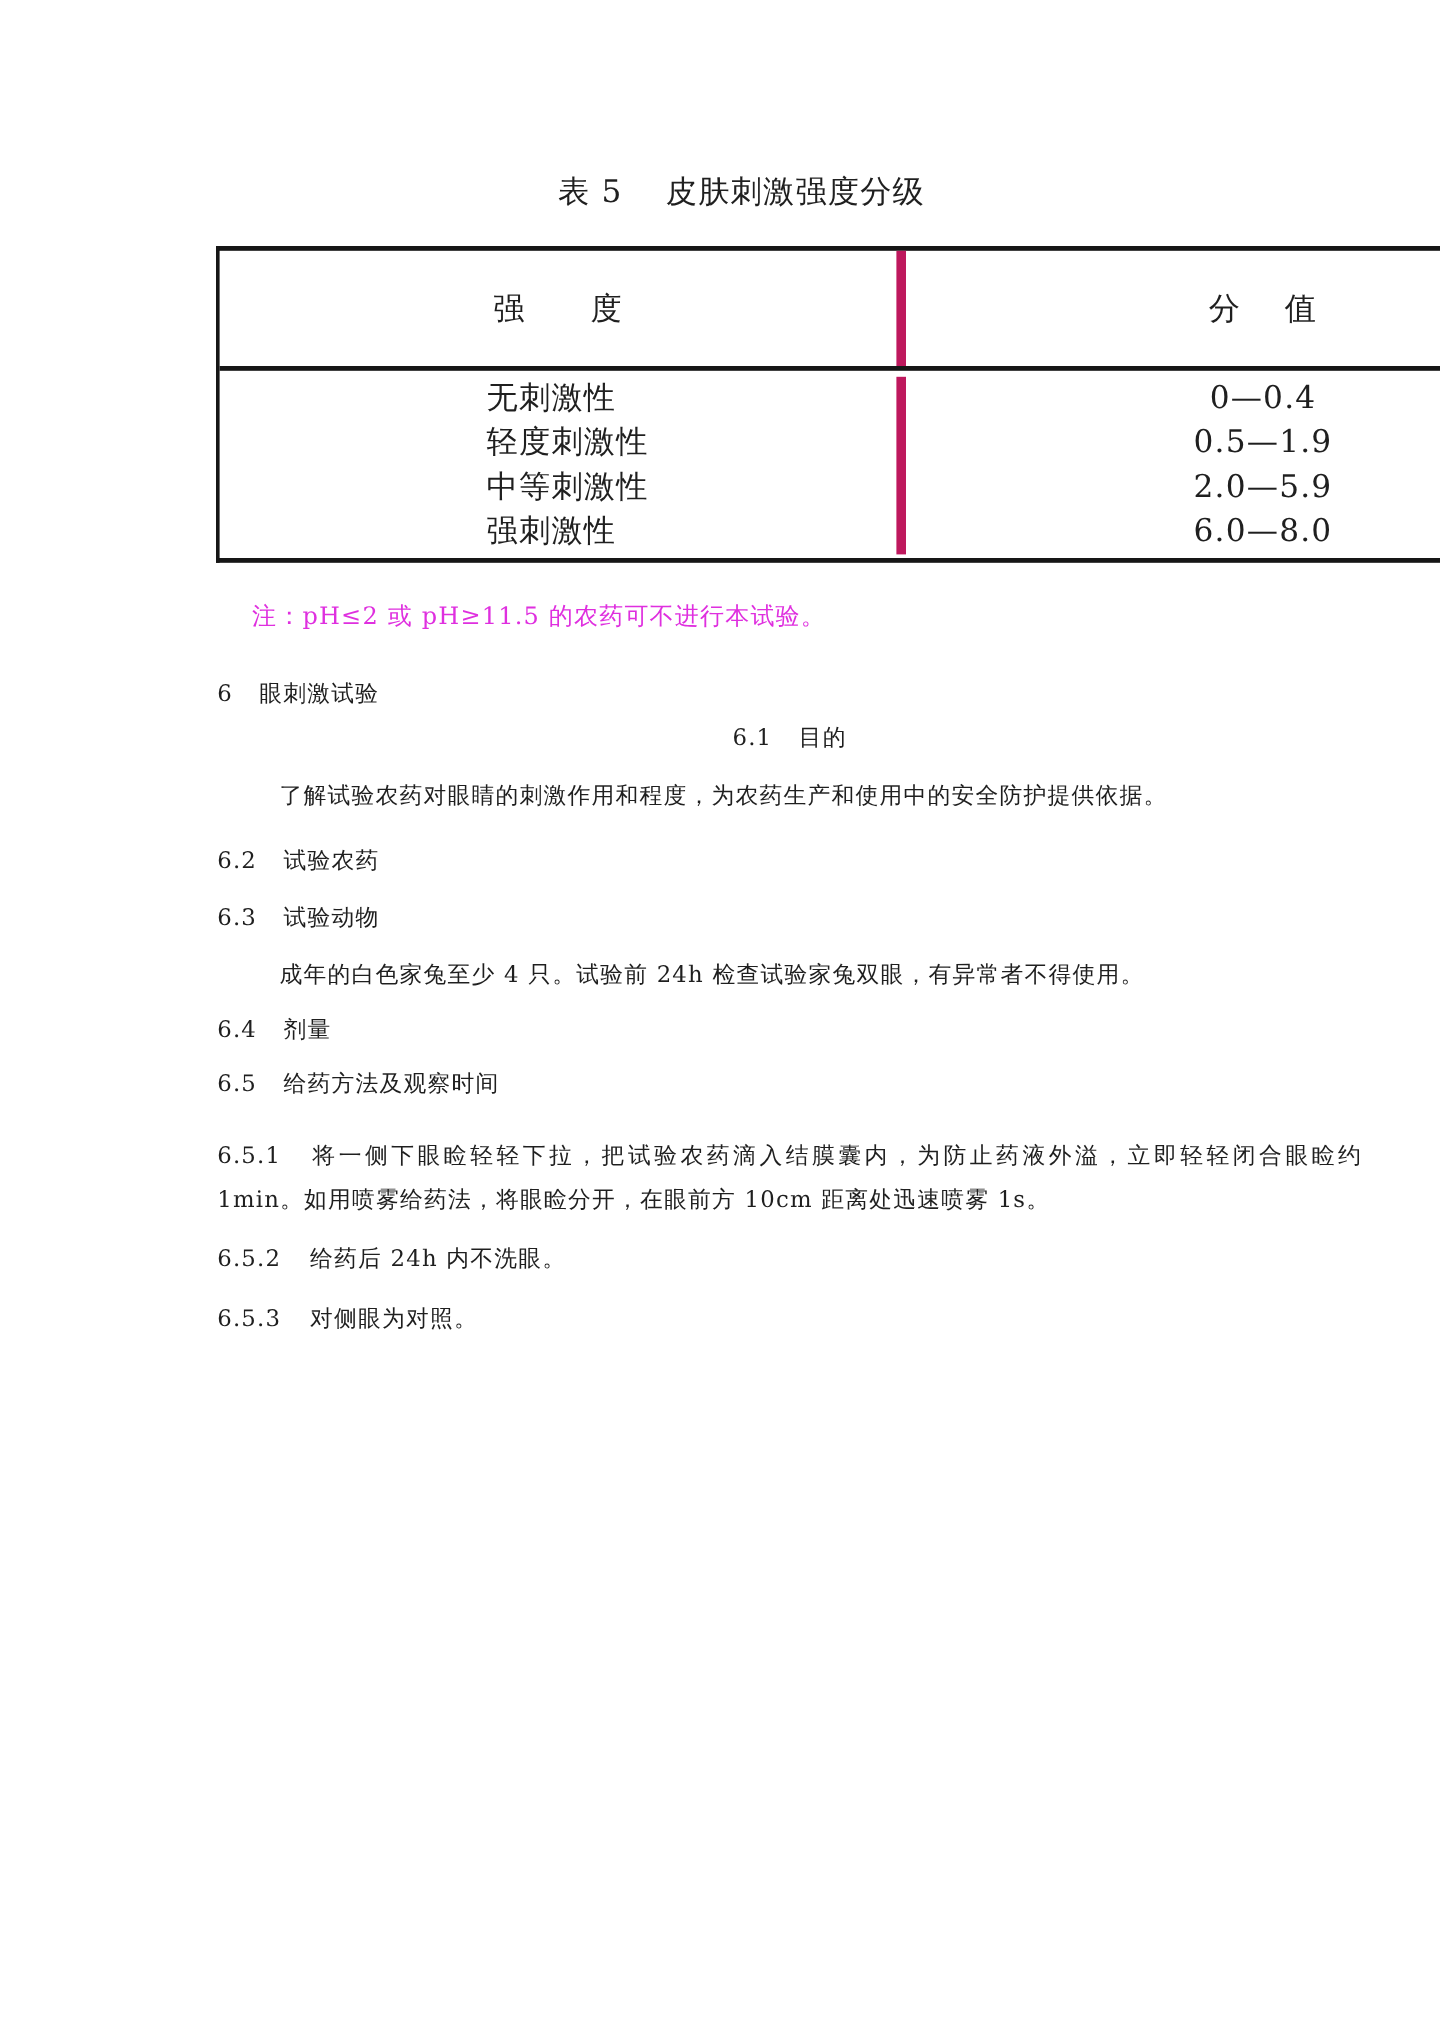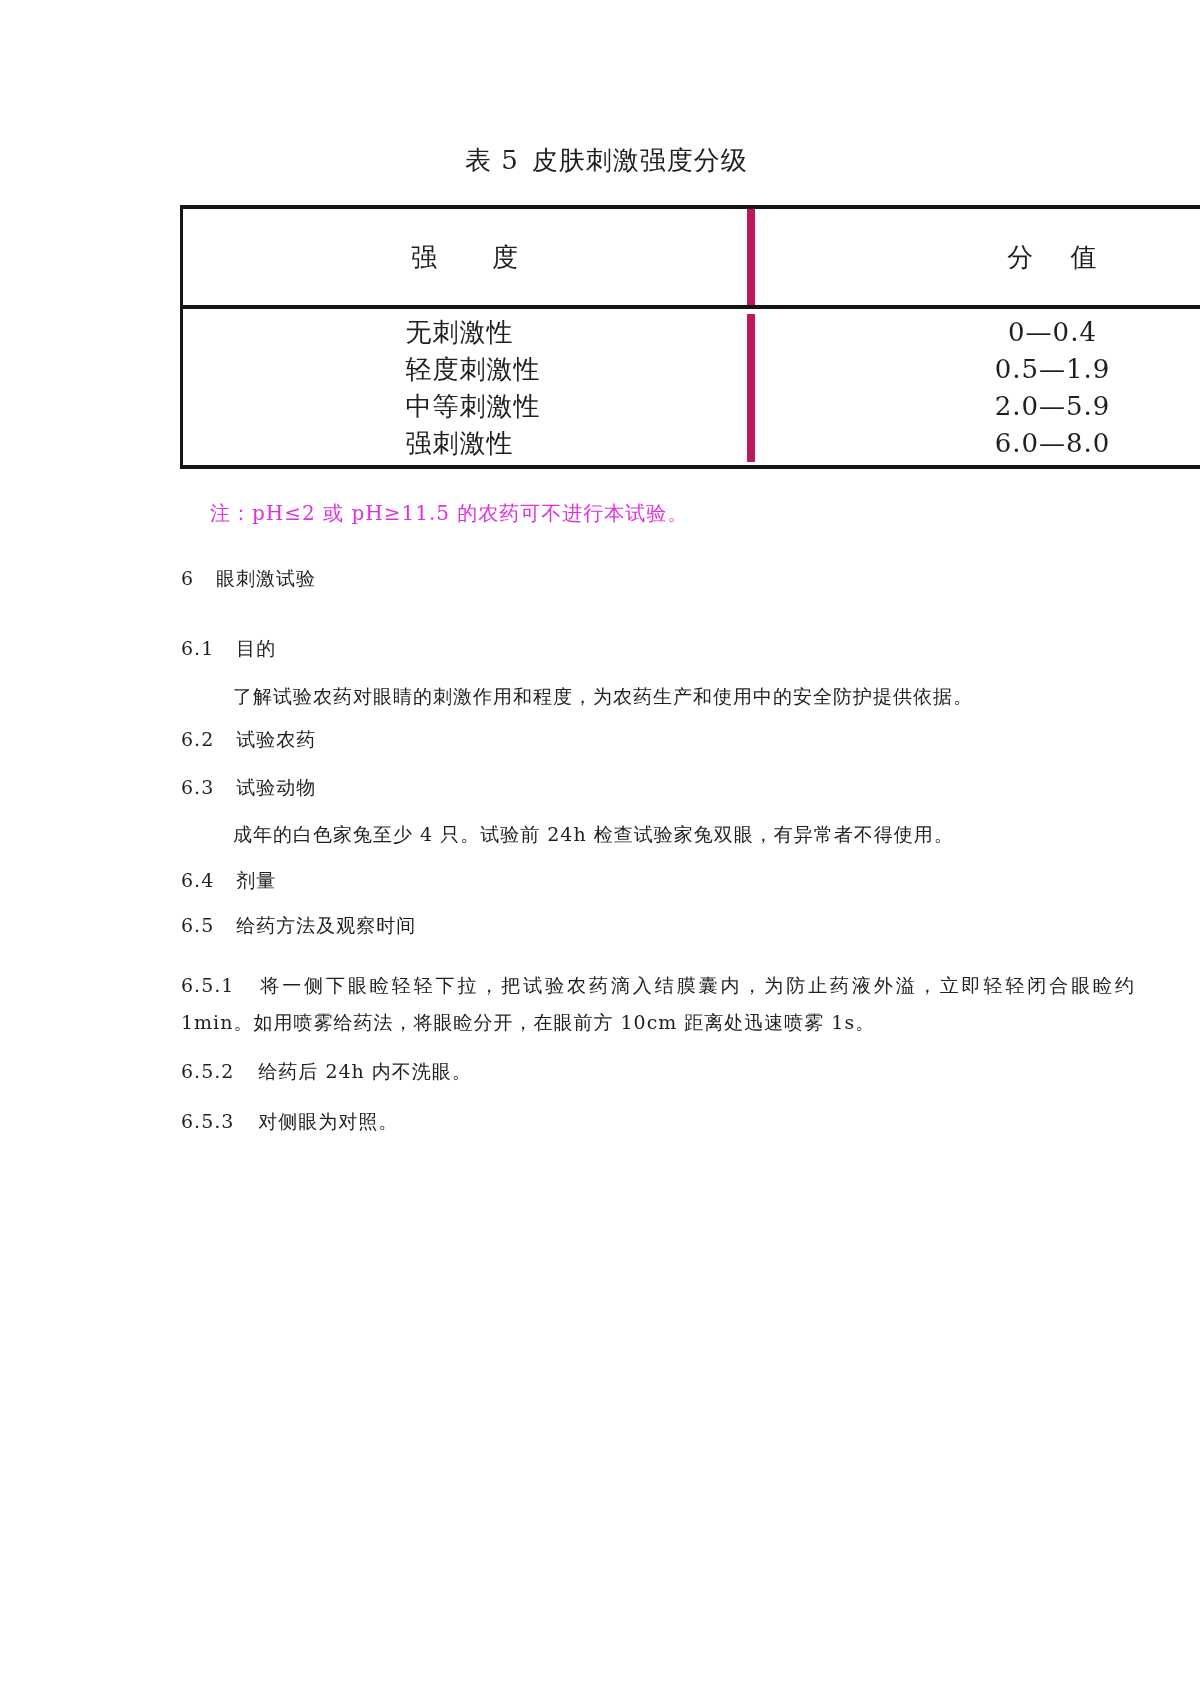--- a/index.html
+++ b/index.html
@@ -12,21 +12,21 @@
   }
   .page{position:relative;width:1200px;height:1696px;background:#ffffff;}
 
   
   .doc-title{
     margin:146px 0 0 465px;
     font-size:26px;line-height:28px;
     letter-spacing:1px;
     white-space:nowrap;
   }
-  .doc-title .num{margin-right:13px;}
+  .doc-title .num{margin-right:36px;}
 
   
   .tbl{
     margin:31px 0 0 180px;
     width:1170px;
     border-top:4px solid #161616;
     border-bottom:4px solid #161616;
     border-left:3px solid #161616;
     box-sizing:border-box;
     font-size:26px;
@@ -77,23 +77,23 @@
     margin:0;
   }
   .para-flat{
     line-height:37px;
     text-align:justify;
     margin:0;
   }
   .para-flat .num{margin-right:24px;}
 
   .mt-h6{margin-top:28px;}
-  .mt-h61{margin-top:33px;}
+  .mt-h61{text-align:center;}
   .mt-p61{margin-top:11px;}
-  .mt-h62{margin-top:6px;}
+  .mt-h62{margin-top:17px;}
   .mt-p62{margin-top:13px;}
   .mt-h63{margin-top:11px;}
   .mt-p63{margin-top:10px;}
   .mt-h64{margin-top:9px;}
   .mt-p64{margin-top:8px;}
   .mt-h65{margin-top:8px;}
   .mt-p651{margin-top:23px;}
   .mt-p652{margin-top:12px;}
   .mt-p653{margin-top:13px;}
 </style>

